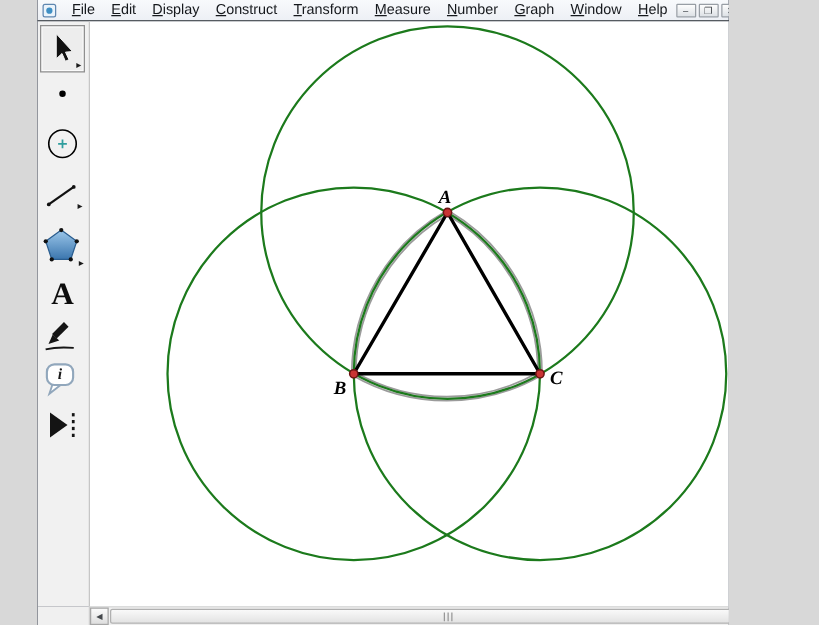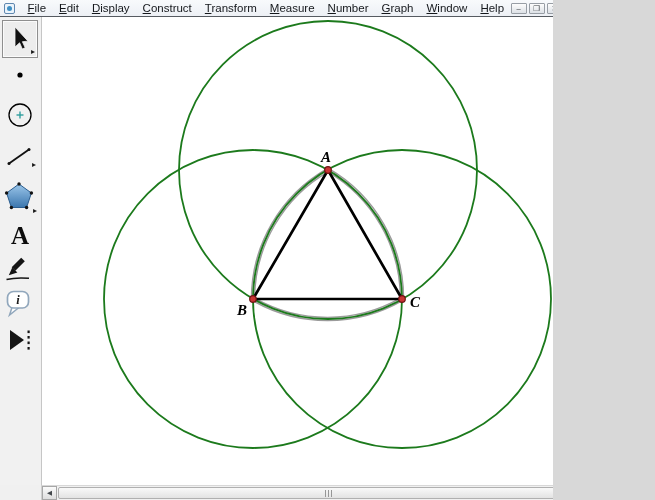--- a/index.html
+++ b/index.html
@@ -1,17 +1,17 @@
 <!DOCTYPE html>
 <html><head>
 <meta charset="utf-8">
 <style>
   html,body{margin:0;padding:0;background:#d8d8d8;}
   *{box-sizing:border-box;}
-  #app{width:553px;height:500px;position:relative;background:#0f172a;font-family:"Liberation Sans",sans-serif;overflow:hidden;}
+  #app{width:553px;height:500px;position:relative;background:#0f172a;font-family:"Liberation Sans",sans-serif;overflow:hidden;margin-left:30px;}
 
   
   .menubar{height:17px;background:linear-gradient(#f8fafc,#edf0f5);border-bottom:1px solid #565b61;
     display:flex;align-items:center;padding-left:4px;}
   .app-icon{width:11px;height:11px;border:1px solid #5f87b0;border-radius:2px;background:#eaf3fb;position:relative;margin-right:6px;flex:none;}
   .app-icon::after{content:"";position:absolute;left:2px;top:2px;width:5px;height:5px;border-radius:50%;background:#3f8fc4;}
   .menu-item{font-size:11.5px;color:#15181c;padding:0 6.5px;line-height:15px;white-space:nowrap;cursor:default;}
   .menu-item u{text-decoration:underline;}
   .win-controls{margin-left:auto;display:flex;gap:2px;padding-right:3px;}
   .win-btn{width:16px;height:11px;border:1px solid #989ea5;border-radius:1px;background:linear-gradient(#fdfdfd,#dde1e6);

